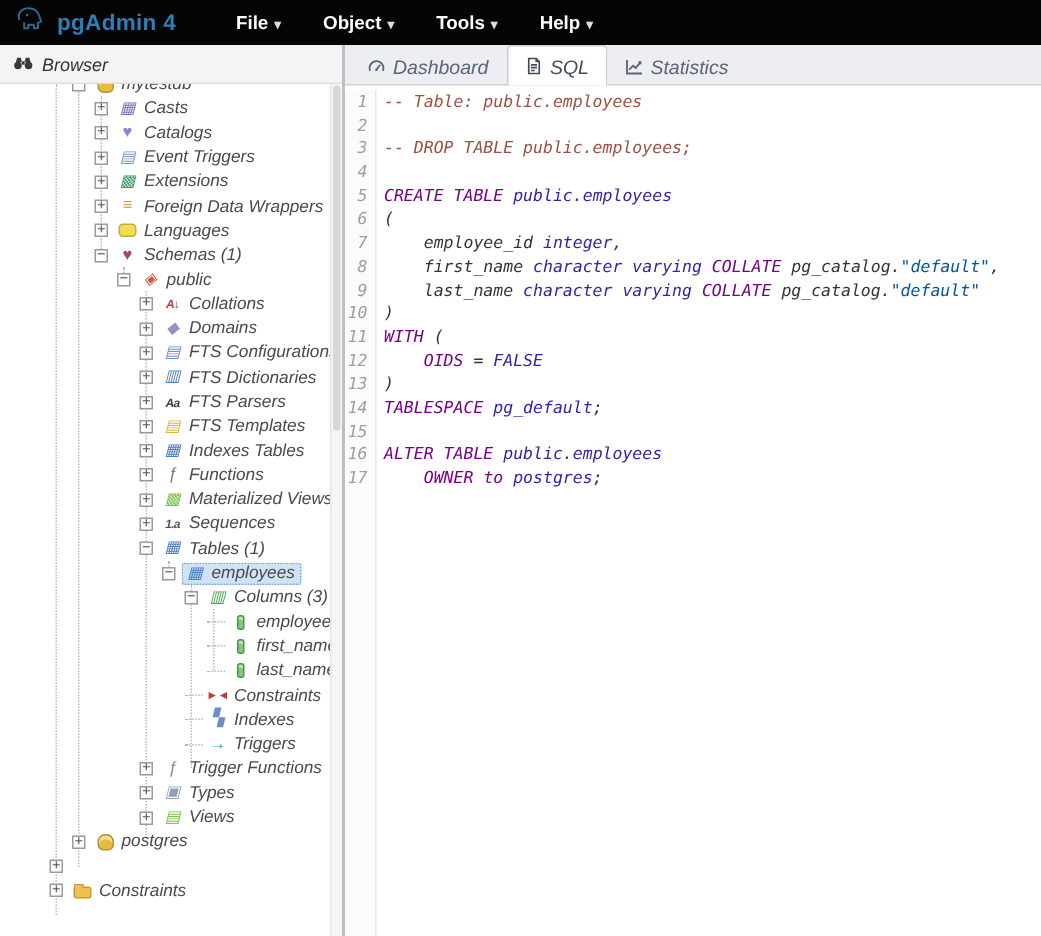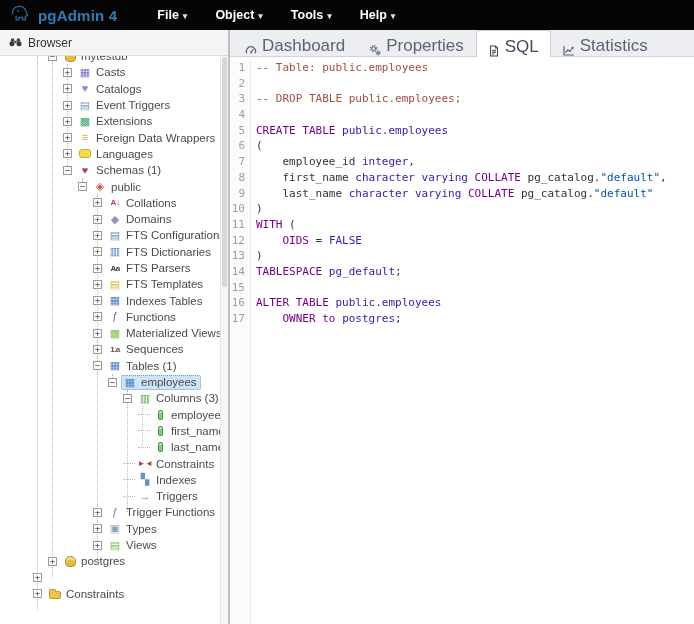--- a/index.html
+++ b/index.html
@@ -19,21 +19,21 @@
   .brand { display:flex; align-items:center; gap:6px; }
   .brand-text { color:var(--brand-blue,#2d7fb8); font-size:15px; font-weight:bold; letter-spacing:.2px; }
   .menus { display:flex; margin-left:30px; gap:8px; }
   .menu-item {
     color:#fff; font-size:12.5px; font-weight:600; padding:4px 10px; cursor:default;
     display:flex; align-items:center; gap:4px;
   }
   .menu-caret { font-size:9px; color:#ddd; position:relative; top:1px; }
 
   
-  .main { flex:1; display:flex; min-height:0; }
+  .main { flex:1; display:flex; min-height:0;font-style:italic; }
 
   
   .left {
     width:230px; flex-shrink:0; border-right:2px solid #bcc0c5;
     display:flex; flex-direction:column; position:relative; background:#fff;
   }
   .left-header {
     height:26px; background:#f4f4f4; border-bottom:1px solid #ddd;
     display:flex; align-items:center; gap:6px; padding:0 9px;
     font-size:12px; color:#333; flex-shrink:0;
@@ -78,22 +78,22 @@
   .lscroll-thumb { position:absolute; top:1px; left:1px; right:1px; height:230px;
     background:#d7d7d7; border-radius:3px; }
 
   
   .right { flex:1; display:flex; flex-direction:column; min-width:0; background:#fff; }
   .tabbar {
     height:27px; flex-shrink:0; background:#eceef2; border-bottom:1px solid #d0d4da;
     display:flex; align-items:flex-end; padding-left:3px;
   }
   .tab {
-    height:25px; display:flex; align-items:flex-end; gap:5px; padding:0 11px;
-    font-size:17px; color:var(--tab-text,#5a6575); cursor:pointer;
+    height:25px; display:flex; align-items:center; gap:5px; padding:0 11px;
+    font-size:13px; color:var(--tab-text,#5a6575); cursor:pointer;
     border:1px solid transparent; border-bottom:none;
   }
   .tab svg { flex-shrink:0; }
   .tab.active {
     background:#fff; border-color:#c9ced6; border-radius:3px 3px 0 0;
     margin-bottom:-1px; height:27px; color:var(--tab-active-text,#414b5a);
   }
 
   
   .code { flex:1; display:flex; min-height:0; font-family:"DejaVu Sans Mono", monospace;
@@ -427,31 +427,20 @@
       <div class="tabbar" id="tabbar">
           <div class="tab">
             <span style="display: flex;">
               <svg width="12" height="12" viewBox="0 0 12 12" fill="none" stroke="currentColor" stroke-width="1.2">
                 <path d="M1.8 9.2a4.6 4.6 0 1 1 8.4 0"></path>
                 <path d="M6 8.3 8.4 5.2"></path>
                 <circle cx="6" cy="8.5" r=".9" fill="currentColor" stroke="none"></circle>
               </svg>
             </span>
             <span>Dashboard</span>
-          </div>
-          <div class="tab">
-            <span style="display: flex;">
-              <svg width="12" height="12" viewBox="0 0 12 12" fill="none" stroke="currentColor" stroke-width="1.1">
-                <circle cx="4.6" cy="4.6" r="1.9"></circle>
-                <circle cx="4.6" cy="4.6" r="3.2" stroke-dasharray="1.1 1.5"></circle>
-                <circle cx="9.1" cy="8.8" r="1.1"></circle>
-                <circle cx="9.1" cy="8.8" r="2.1" stroke-dasharray=".9 1.2"></circle>
-              </svg>
-            </span>
-            <span>Properties</span>
           </div>
           <div class="tab active">
             <span style="display: flex;">
               <svg width="12" height="12" viewBox="0 0 12 12" fill="none" stroke="currentColor" stroke-width="1.1">
                 <path d="M2.5 1h5l2 2v8h-7z"></path>
                 <path d="M7.5 1v2h2"></path>
                 <path d="M4 5.2h4M4 7.1h4M4 9h2.5"></path>
               </svg>
             </span>
             <span>SQL</span>

